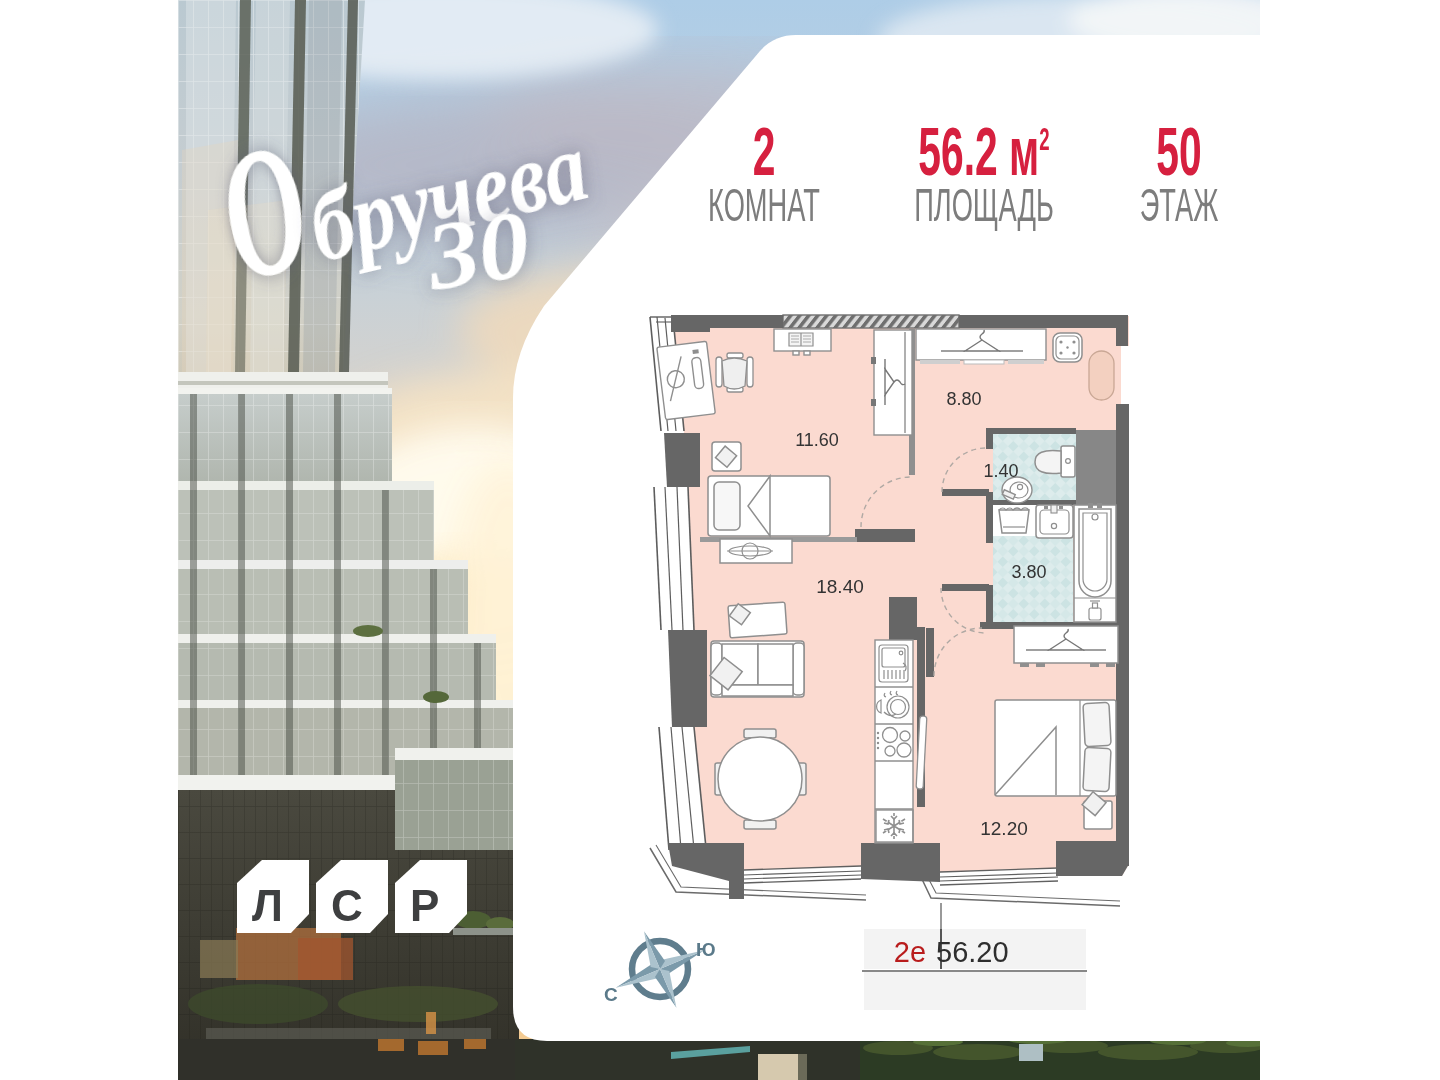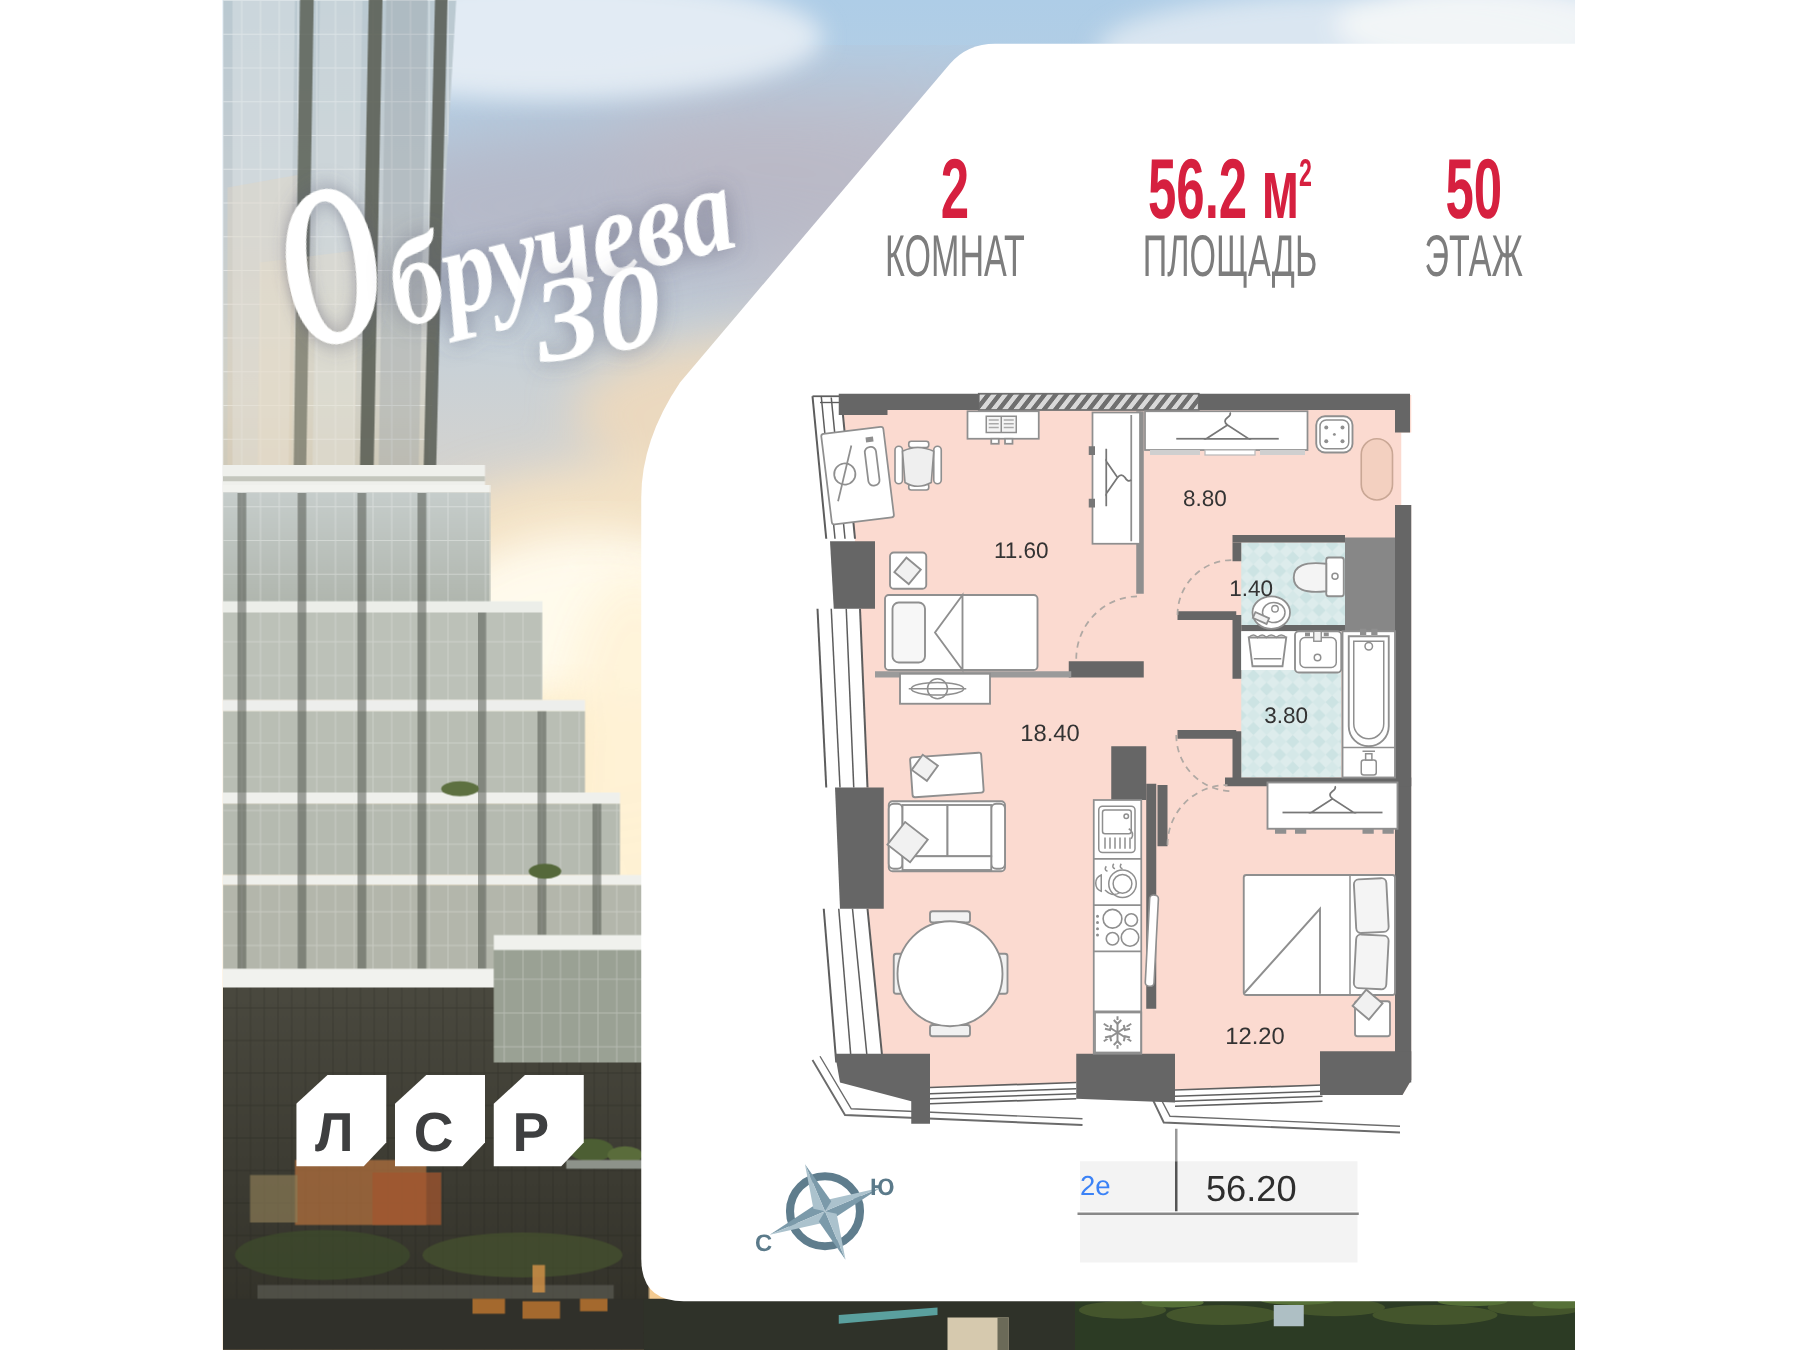--- a/index.html
+++ b/index.html
@@ -640,18 +640,18 @@
 <div class="abs" style="left:940px;top:903px;width:1.5px;height:30px;background:#999;"></div>
 
 <div class="abs" style="left:864px;top:929px;width:222px;height:40px;background:#f3f3f3;"></div>
 
 <div class="abs" style="left:864px;top:971px;width:222px;height:39px;background:#f3f3f3;"></div>
 
 <div class="abs" style="left:940px;top:929px;width:1.5px;height:40px;background:#555;"></div>
 
 <div class="abs" style="left:862px;top:970px;width:225px;height:1.5px;background:#888;"></div>
 
-<div class="abs" style="left:864px;top:936px;width:92px;text-align:left;font-size:22px;color:#3b82f6;">2е</div>
-
-<div class="abs" style="left:936px;top:936px;width:130px;text-align:center;font-size:29px;color:#2e2e2e;">56.20</div>
+<div class="abs" style="left:864px;top:936px;width:92px;text-align:center;font-size:29px;color:#b91c1c;">2е</div>
+
+<div class="abs" style="left:936px;top:936px;width:130px;font-size:29px;color:#2e2e2e;">56.20</div>
 
 
 </div>
 
 </body></html>

